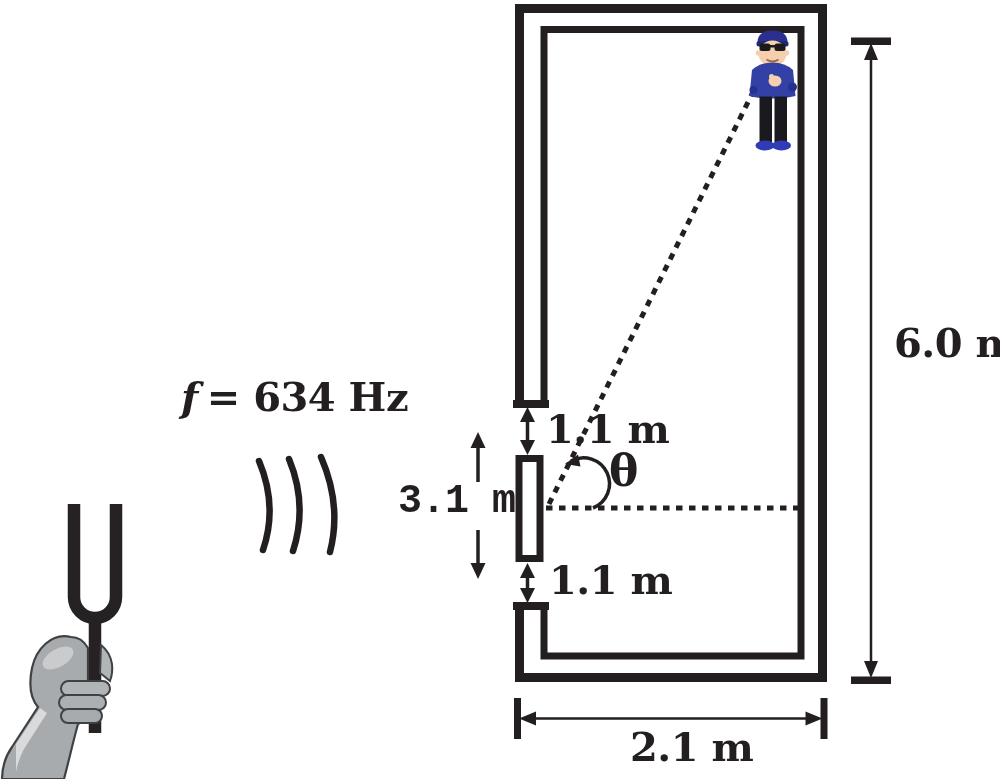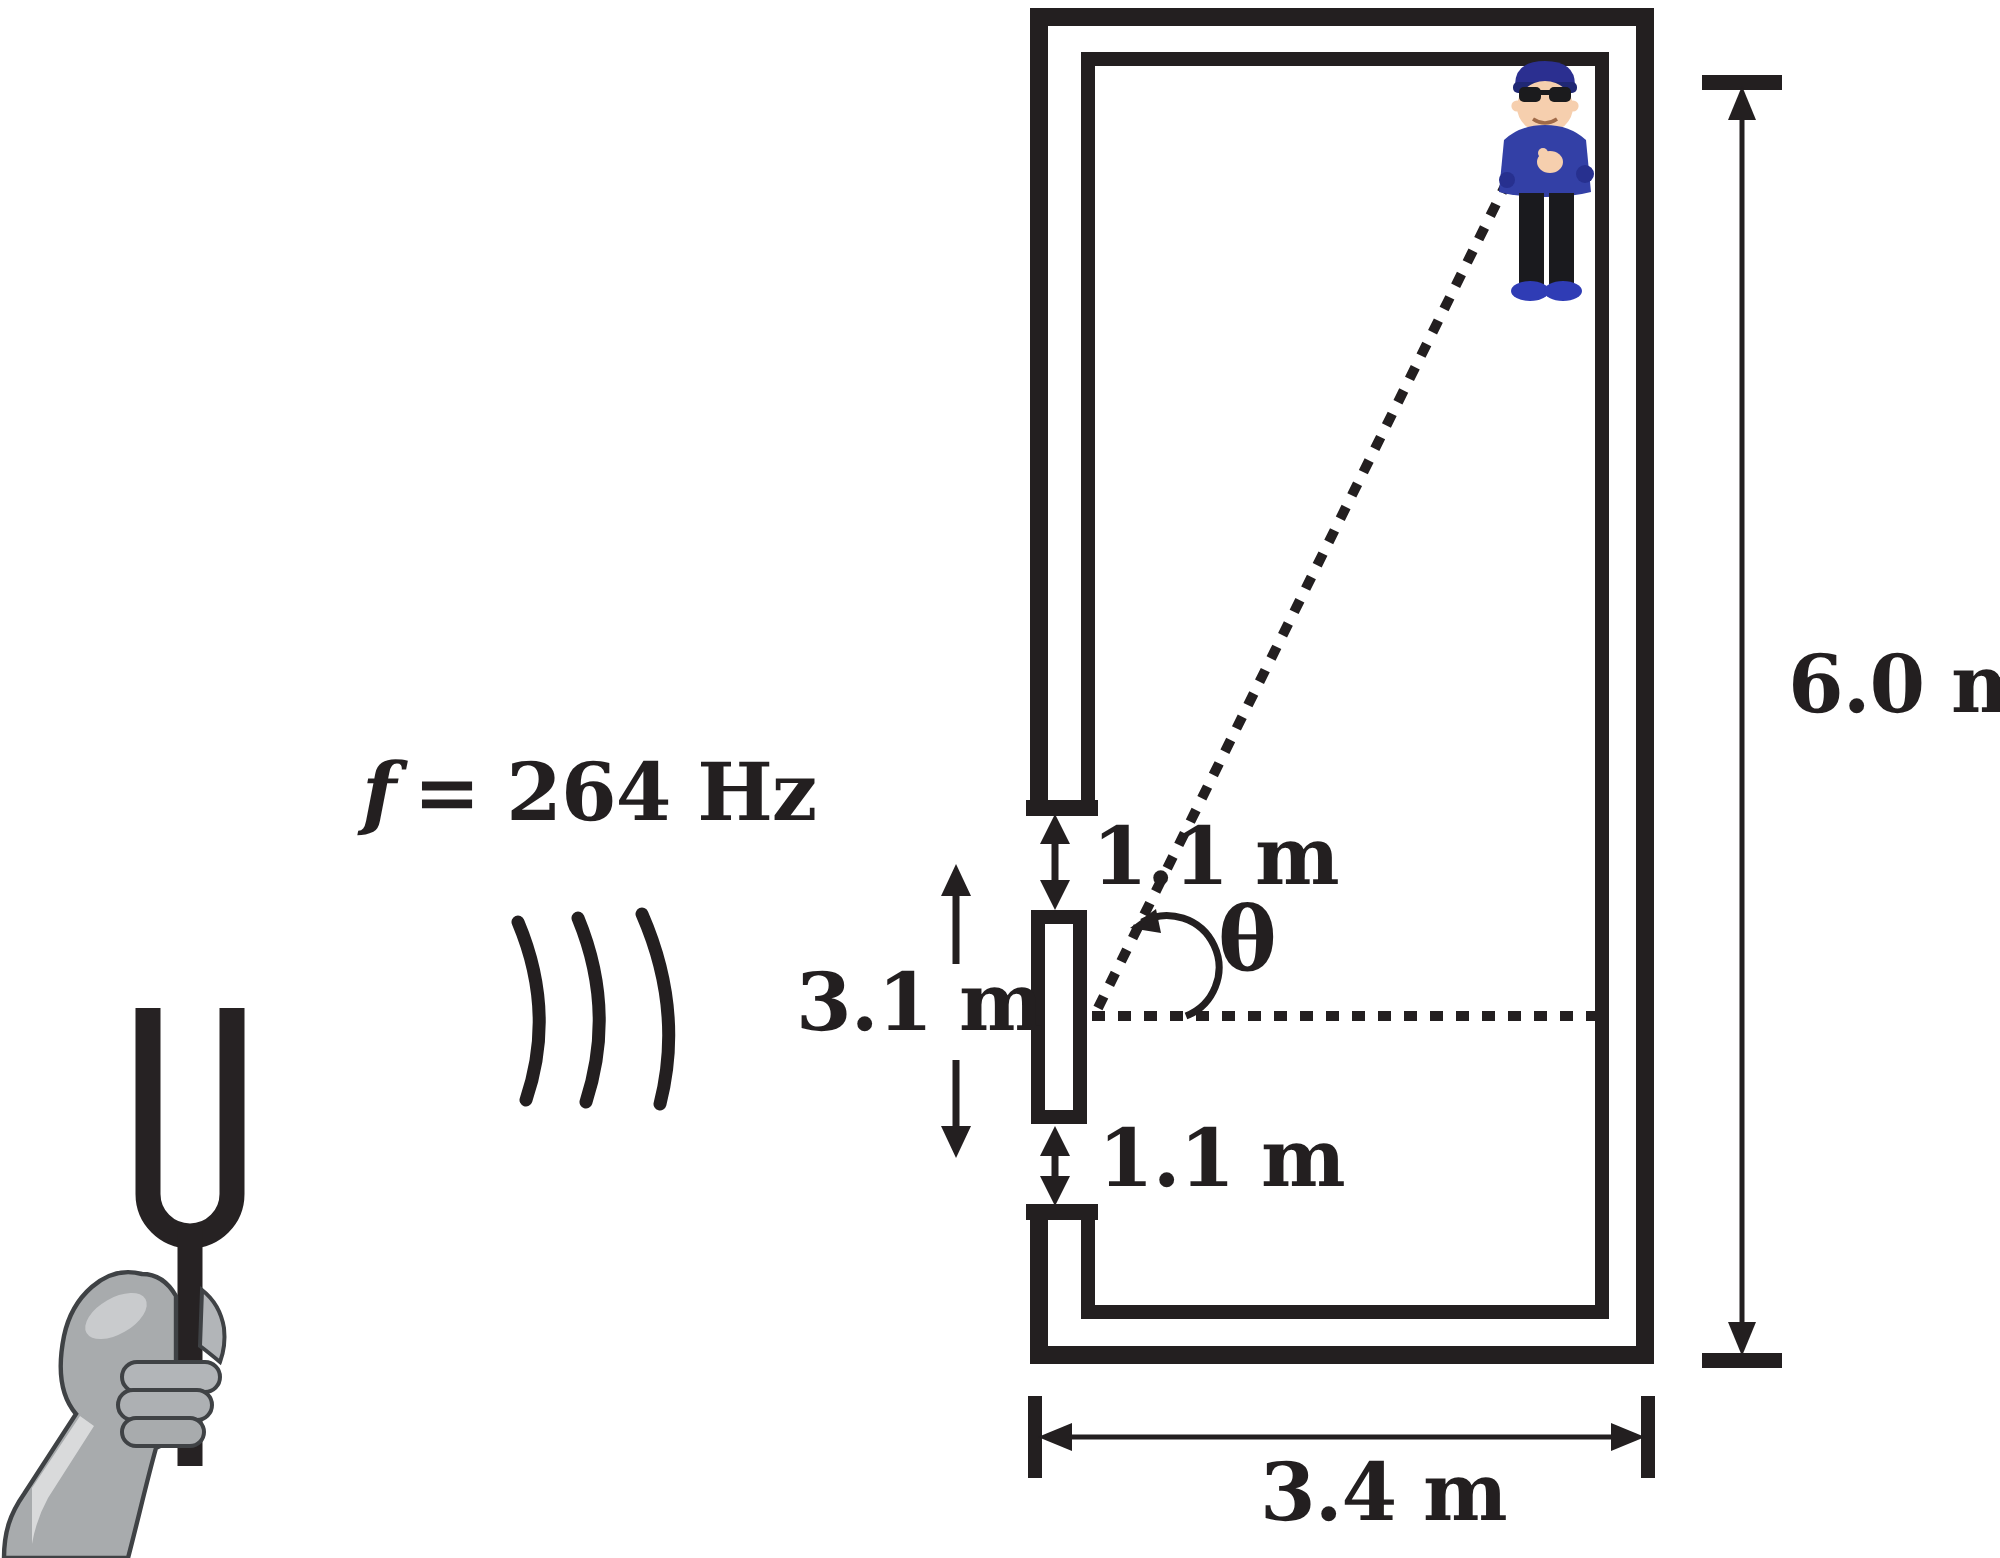--- a/index.html
+++ b/index.html
@@ -117,29 +117,29 @@
       <circle cx="771.5" cy="76.5" r="2.5" fill="#f6cfae"></circle>
       <rect x="759.5" y="96.5" width="12.5" height="46" fill="#1a1a1e"></rect>
       <rect x="774.5" y="96.5" width="12.5" height="46" fill="#1a1a1e"></rect>
       <ellipse cx="765" cy="145.5" rx="9.5" ry="5" fill="#2f3cb5"></ellipse>
       <ellipse cx="781.5" cy="145.5" rx="9.5" ry="5" fill="#2f3cb5"></ellipse>
     </g>
   </svg>
 
   <div class="lbl freq" style="left:181px;top:377px;">
     <span class="sym">f</span>
-    <span>= 264 Hz</span>
+    <span>= 634 Hz</span>
   </div>
 
 
   <div class="lbl" style="left:894px;top:323px;">6.0 m</div>
 
   <div class="lbl" style="left:546px;top:409px;">1.1 m</div>
 
   <div class="lbl theta" style="left:609px;top:449px;">θ</div>
 
-  <div class="lbl" style="left:398px;top:482px;">3.1 m</div>
+  <div class="lbl" style="left:398px;top:482px;font-family:Liberation Mono, monospace;">3.1 m</div>
 
   <div class="lbl" style="left:549px;top:560px;">1.1 m</div>
 
-  <div class="lbl" style="left:630px;top:727px;">3.4 m</div>
+  <div class="lbl" style="left:630px;top:727px;">2.1 m</div>
 
 </div>
 
 </body></html>

